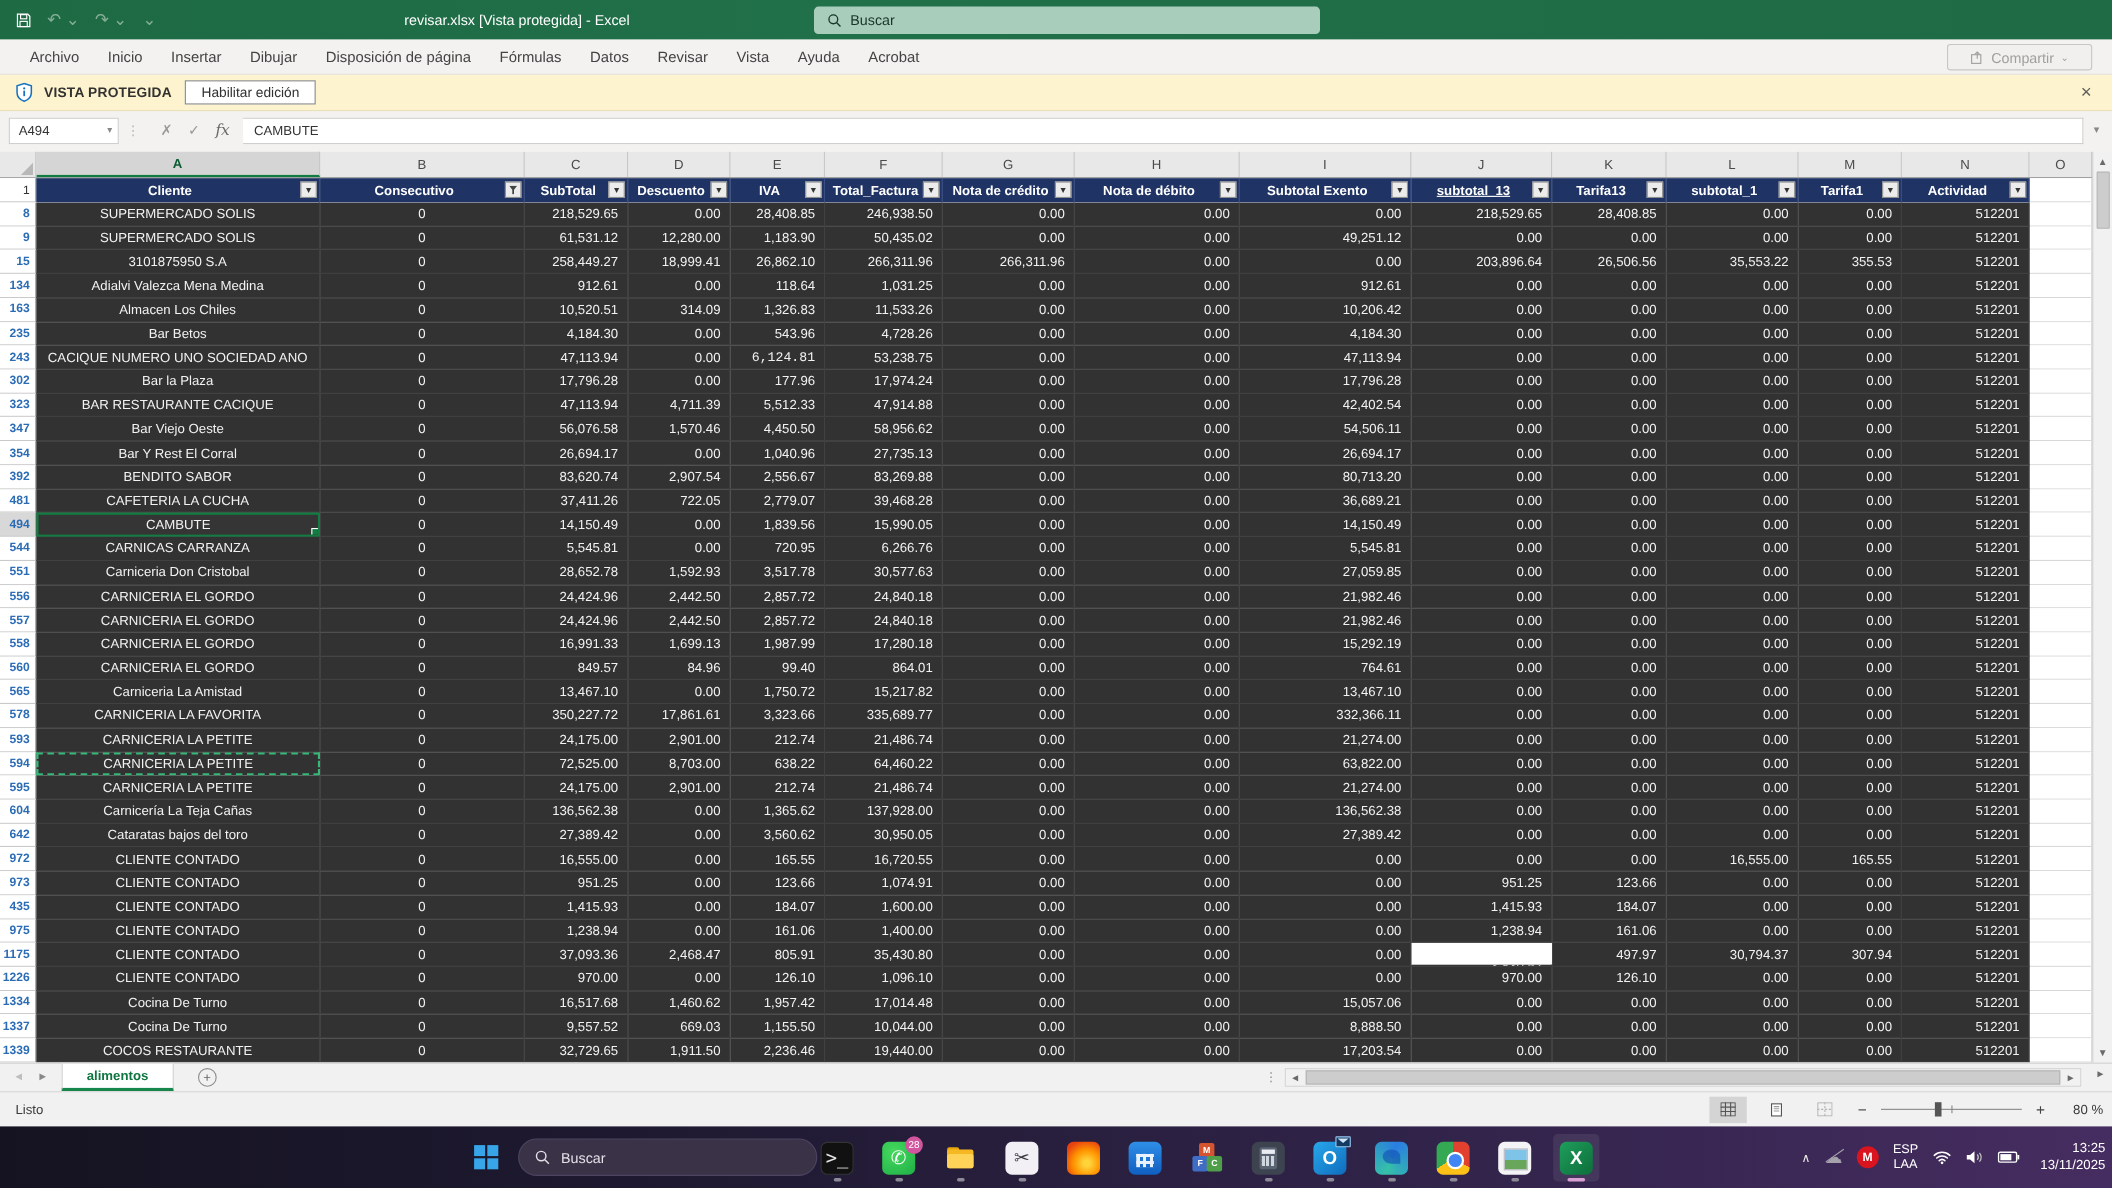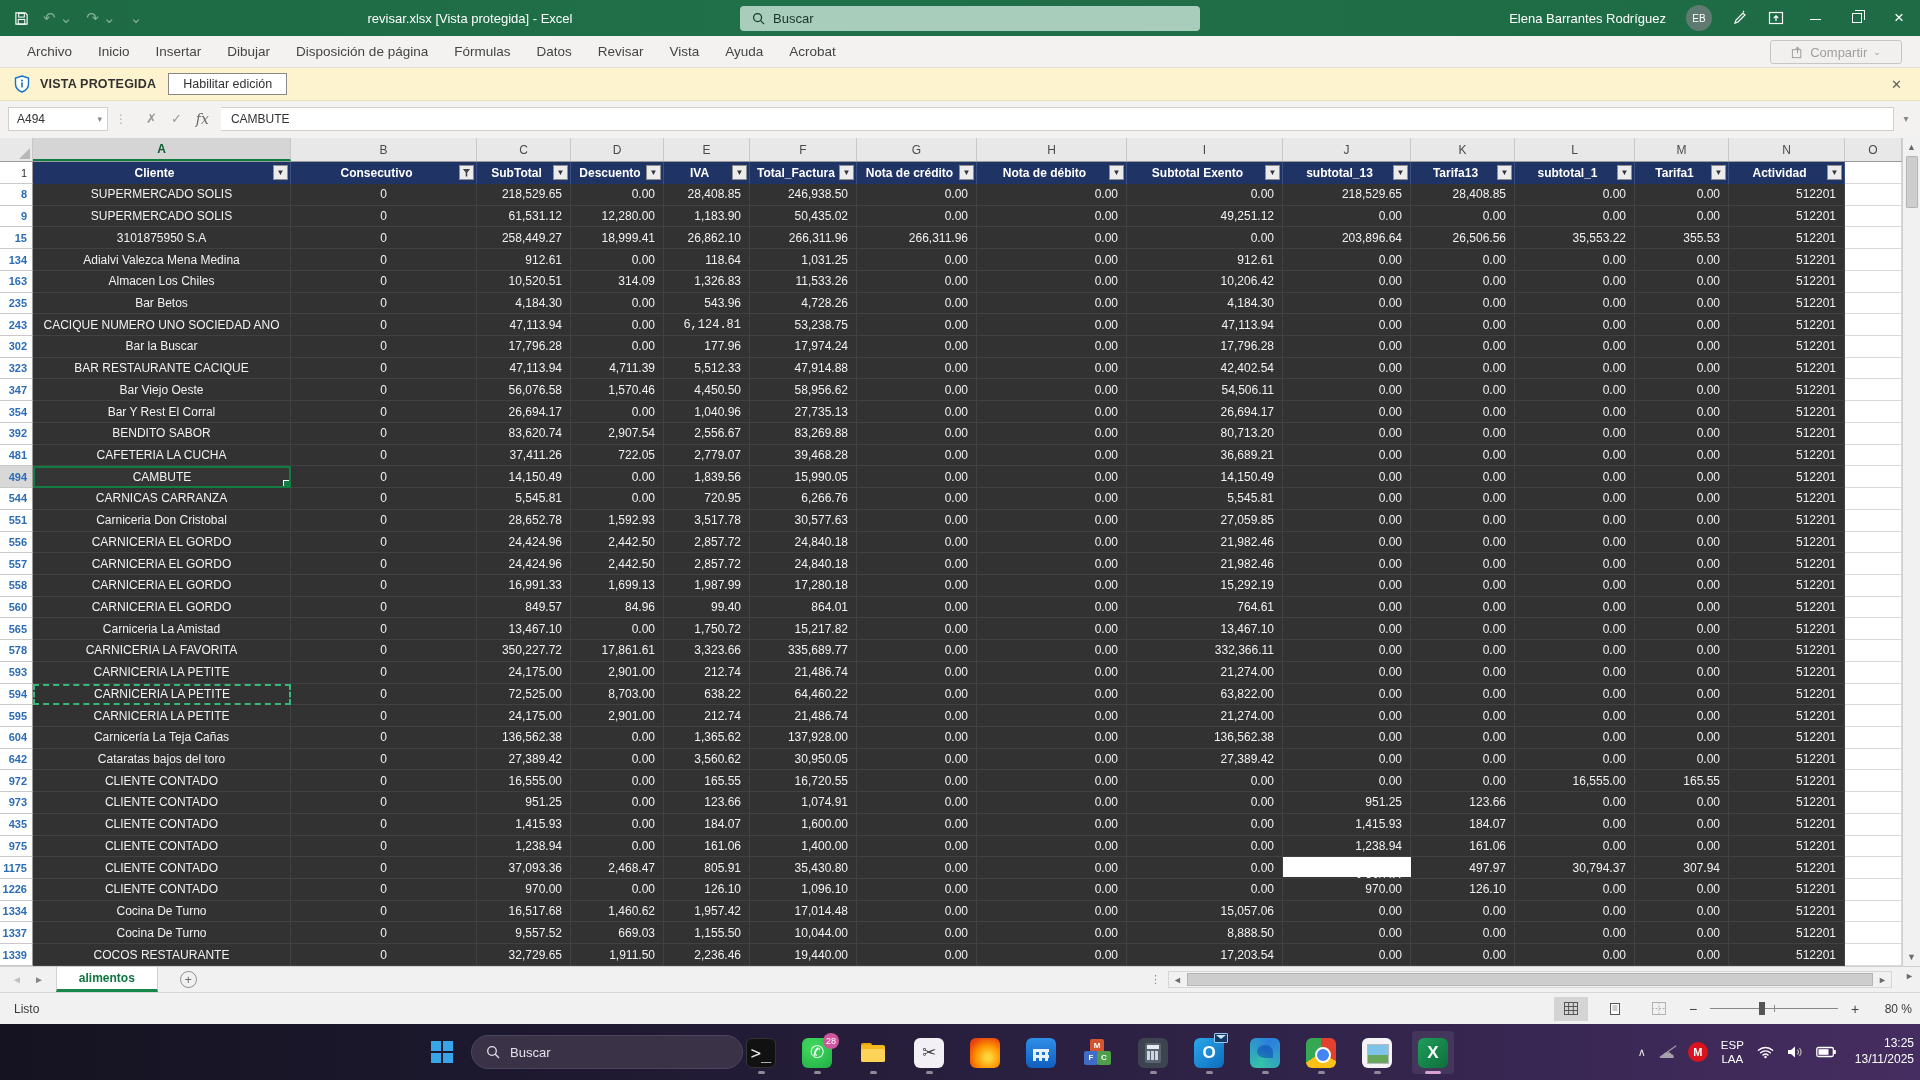--- a/index.html
+++ b/index.html
@@ -175,38 +175,20 @@
     <div class="title-text">revisar.xlsx  [Vista protegida]  -  Excel</div>
     <div class="searchbox">
       <span>
         <svg width="13" height="13" viewBox="0 0 14 14">
             <circle cx="6" cy="6" r="4.3" fill="none" stroke="#17352a" stroke-width="1.3"></circle>
             <line x1="9.3" y1="9.3" x2="13" y2="13" stroke="#17352a" stroke-width="1.3"></line>
           </svg>
       </span>
       <span>Buscar</span>
     </div>
-    <div class="account">
-      <span>Elena Barrantes Rodríguez</span>
-      <span class="avatar">EB</span>
-      <span>
-        <svg width="16" height="16" viewBox="0 0 16 16">
-            <path d="M3 13l1-3 7-7 2 2-7 7zM11 2l1-1" fill="none" stroke="#fff" stroke-width="1.2"></path>
-          </svg>
-      </span>
-      <span>
-        <svg width="16" height="16" viewBox="0 0 16 16">
-            <rect x="1.5" y="2.5" width="13" height="11" fill="none" stroke="#fff" stroke-width="1.2"></rect>
-            <path d="M8 11V6M5.8 8L8 5.8 10.2 8" fill="none" stroke="#fff" stroke-width="1.2"></path>
-          </svg>
-      </span>
-      <span class="winbtn"><span class="minbtn"></span></span>
-      <span class="winbtn"><span class="restbtn"></span></span>
-      <span class="winbtn" style="font-size:17px">×</span>
-    </div>
   </div>
 
   <div class="ribbonrow">
     <div class="rtabs" id="ribbon-tabs">
         <span class="rtab">Archivo</span>
         <span class="rtab">Inicio</span>
         <span class="rtab">Insertar</span>
         <span class="rtab">Dibujar</span>
         <span class="rtab">Disposición de página</span>
         <span class="rtab">Fórmulas</span>
@@ -307,21 +289,21 @@
             <div class="filterbtn">▼</div>
           </div>
           <div class="hcell" style="width: 150px;">
             <span class="htext">Nota de débito</span>
             <div class="filterbtn">▼</div>
           </div>
           <div class="hcell" style="width: 156px;">
             <span class="htext">Subtotal Exento</span>
             <div class="filterbtn">▼</div>
           </div>
-          <div class="hcell" style="width: 128px;">
+          <div class="hcell" style="width: 128px; text-decoration: underline;">
             <span class="htext">subtotal_13</span>
             <div class="filterbtn">▼</div>
           </div>
           <div class="hcell" style="width: 104px;">
             <span class="htext">Tarifa13</span>
             <div class="filterbtn">▼</div>
           </div>
           <div class="hcell" style="width: 120px;">
             <span class="htext">subtotal_1</span>
             <div class="filterbtn">▼</div>
@@ -458,21 +440,21 @@
             <div class="dcell rgt" style="width: 156px;">47,113.94</div>
             <div class="dcell rgt" style="width: 128px;">0.00</div>
             <div class="dcell rgt" style="width: 104px;">0.00</div>
             <div class="dcell rgt" style="width: 120px;">0.00</div>
             <div class="dcell rgt" style="width: 94px;">0.00</div>
             <div class="dcell rgt" style="width: 116px;">512201</div>
             <div class="ocell" style="width: 57px;"></div>
           </div>
           <div class="grow">
             <div class="numcell">302</div>
-            <div class="dcell ctr" style="width: 258px;">Bar la Buscar</div>
+            <div class="dcell ctr" style="width: 258px;">Bar la Plaza</div>
             <div class="dcell ctr" style="width: 186px;">0</div>
             <div class="dcell rgt" style="width: 94px;">17,796.28</div>
             <div class="dcell rgt" style="width: 93px;">0.00</div>
             <div class="dcell rgt" style="width: 86px;">177.96</div>
             <div class="dcell rgt" style="width: 107px;">17,974.24</div>
             <div class="dcell rgt" style="width: 120px;">0.00</div>
             <div class="dcell rgt" style="width: 150px;">0.00</div>
             <div class="dcell rgt" style="width: 156px;">17,796.28</div>
             <div class="dcell rgt" style="width: 128px;">0.00</div>
             <div class="dcell rgt" style="width: 104px;">0.00</div>

